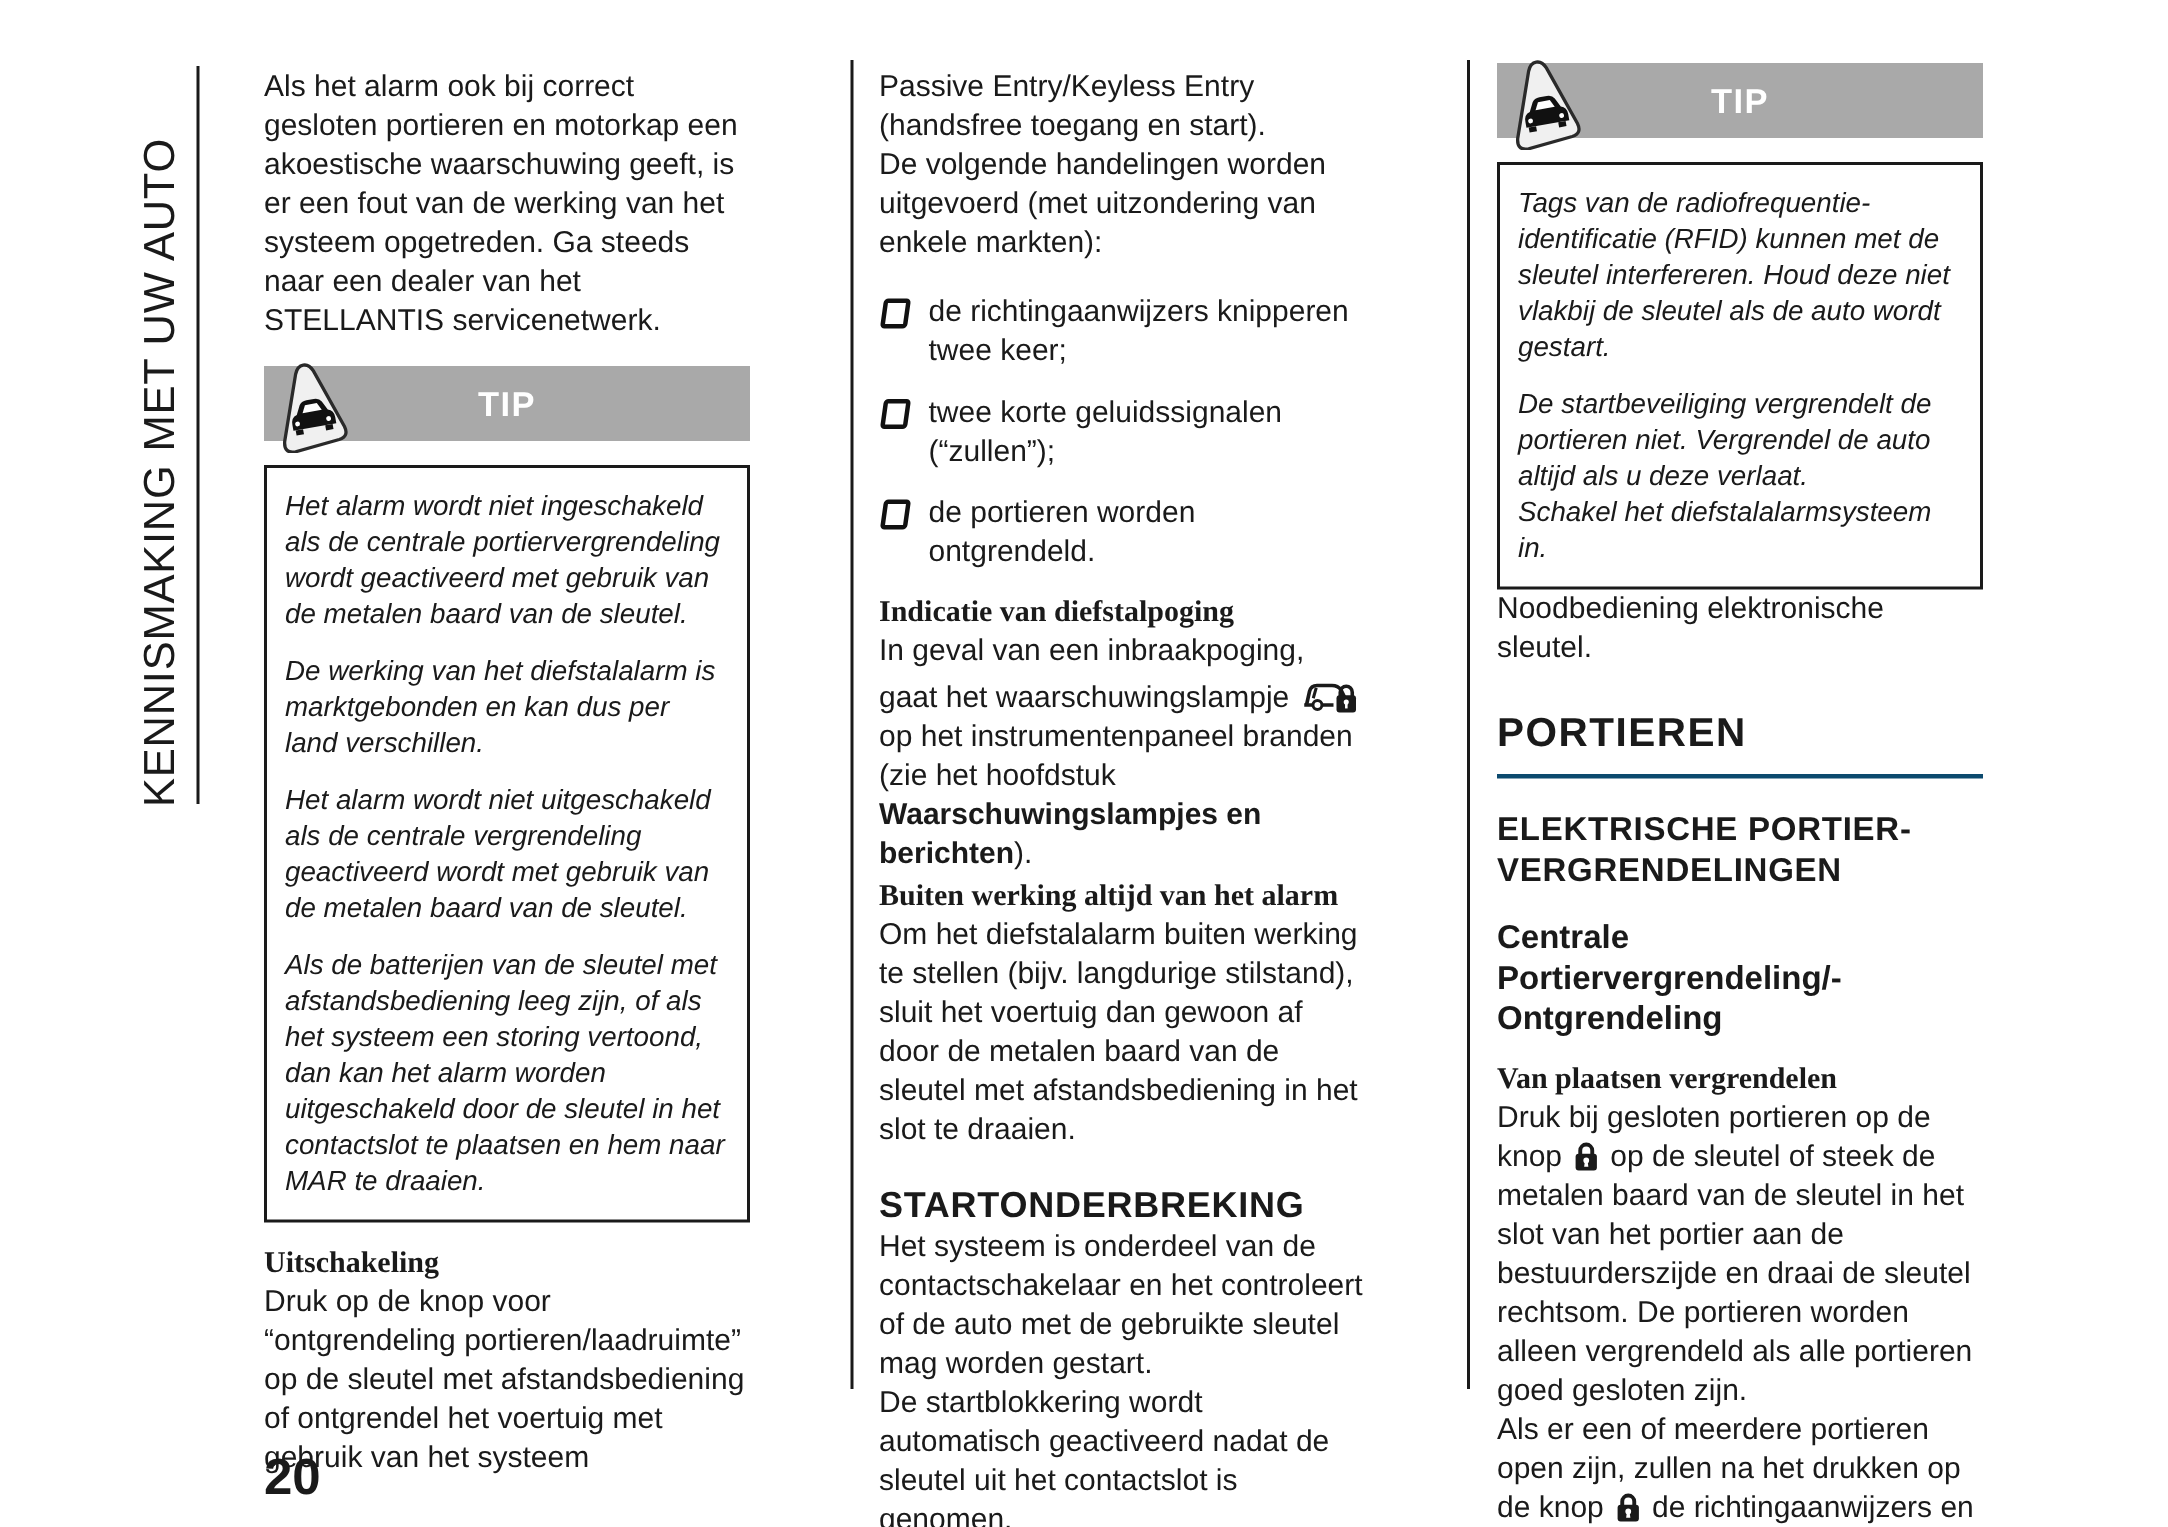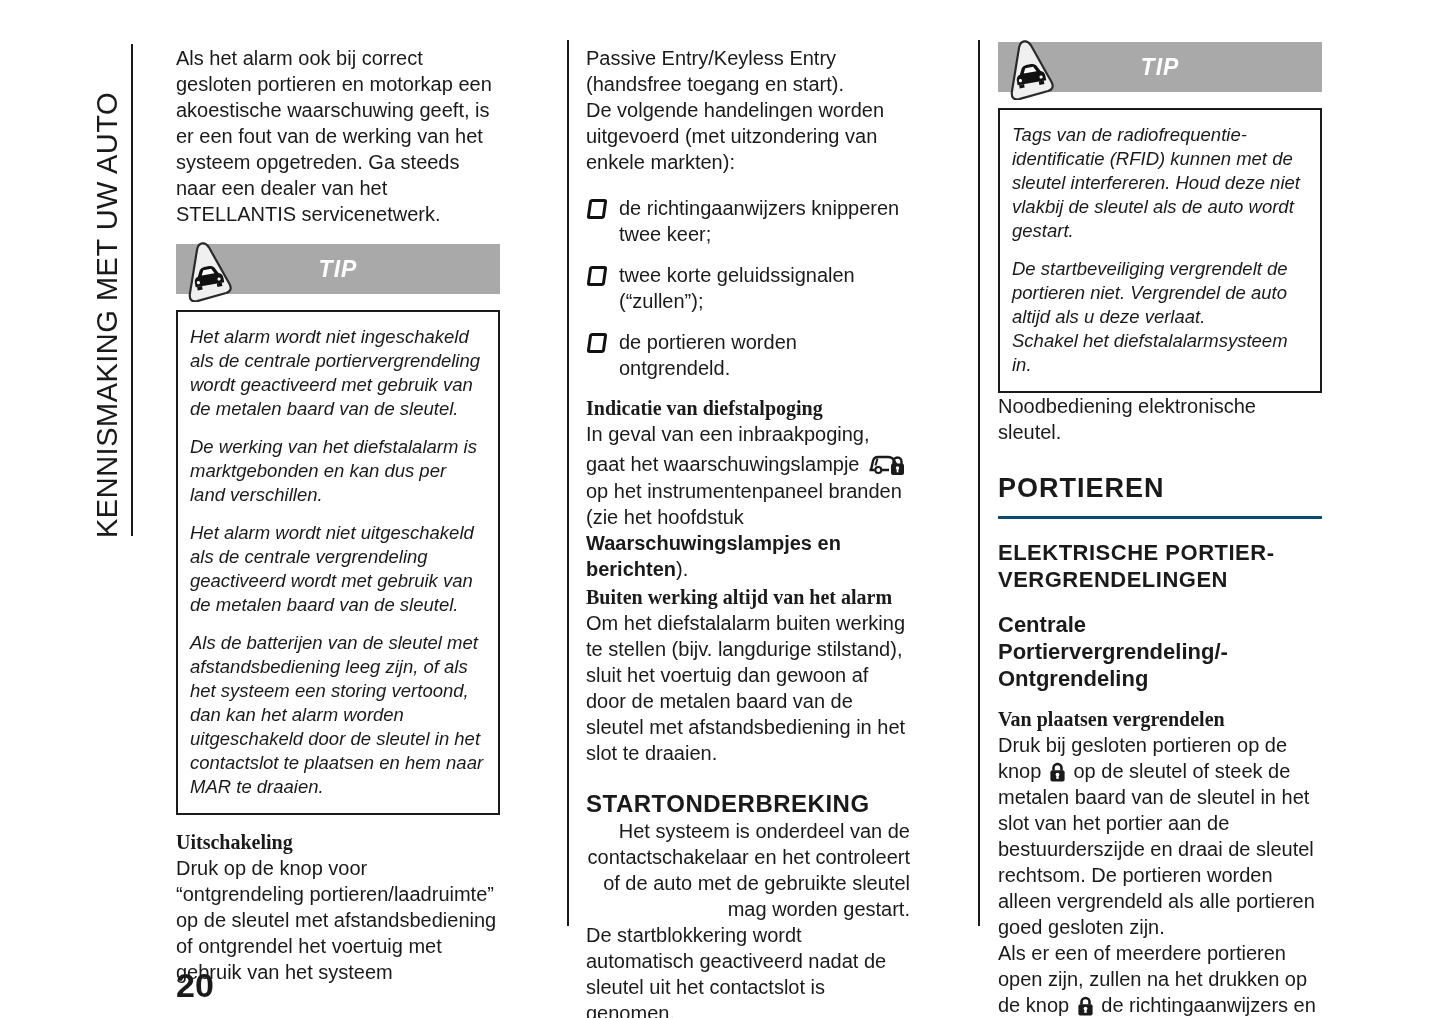--- a/index.html
+++ b/index.html
@@ -18,21 +18,21 @@
 
   .col { position:absolute; width:324px; top:45px; }
   .col1 { left:176px; }
   .col2 { left:586px; }
   .col3 { left:998px; top:42px; }
 
   p.body { font-size:20px; line-height:26px; margin:0; }
   p.body + p.body { margin-top:0; }
 
   .tip-banner { position:relative; height:50px; background:#a9a9a9; margin-top:17px; display:flex; align-items:center; justify-content:center; }
-  .tip-label { color:#ffffff; font-style:italic; font-weight:bold; font-size:23px; letter-spacing:1px; }
+  .tip-label { color:#ffffff; font-weight:bold; font-size:23px; letter-spacing:1px; }
   .tip-badge { position:absolute; left:2px; top:-4px; }
 
   .note-box { border:2px solid #1a1a1a; margin-top:16px; padding:13px 12px 14px 12px; }
   .note-box p { font-style:italic; font-size:18.5px; line-height:24px; margin:0; }
   .note-box p + p { margin-top:14px; }
   .note-box p.tight { margin-top:0; }
 
   h3.sub { font-size:20px; line-height:26px; font-weight:bold; margin:14px 0 0 0;font-family:Liberation Serif, serif; }
   h3.sub-tight { margin-top:2px; }
   .after-sub { margin-top:1px; }
@@ -48,21 +48,21 @@
   h2.sub-mixed { font-size:22px; line-height:27px; font-weight:bold; margin:18px 0 0 0; }
 
   .icon-inline { display:inline-block; }
   .icon-carlock { vertical-align:-7px; margin:0 2px; }
   .icon-lock { vertical-align:-4px; margin:0 2px; }
 
   .page-num { position:absolute; left:176px; top:966px; font-size:34px; font-weight:bold; }
 
   .mt18 { margin-top:18px; }
   .mt22 { margin-top:22px; }
-  .mt12 { margin-top:12px;text-align:right; }
+  .mt12 { margin-top:12px; }
 </style>
 </head>
 <body>
 
 <div class="page">
 
   <div class="sidebar-wrap">
     <span class="sidebar-text">KENNISMAKING MET UW AUTO</span>
   </div>
   <div class="sidebar-rule"></div>

